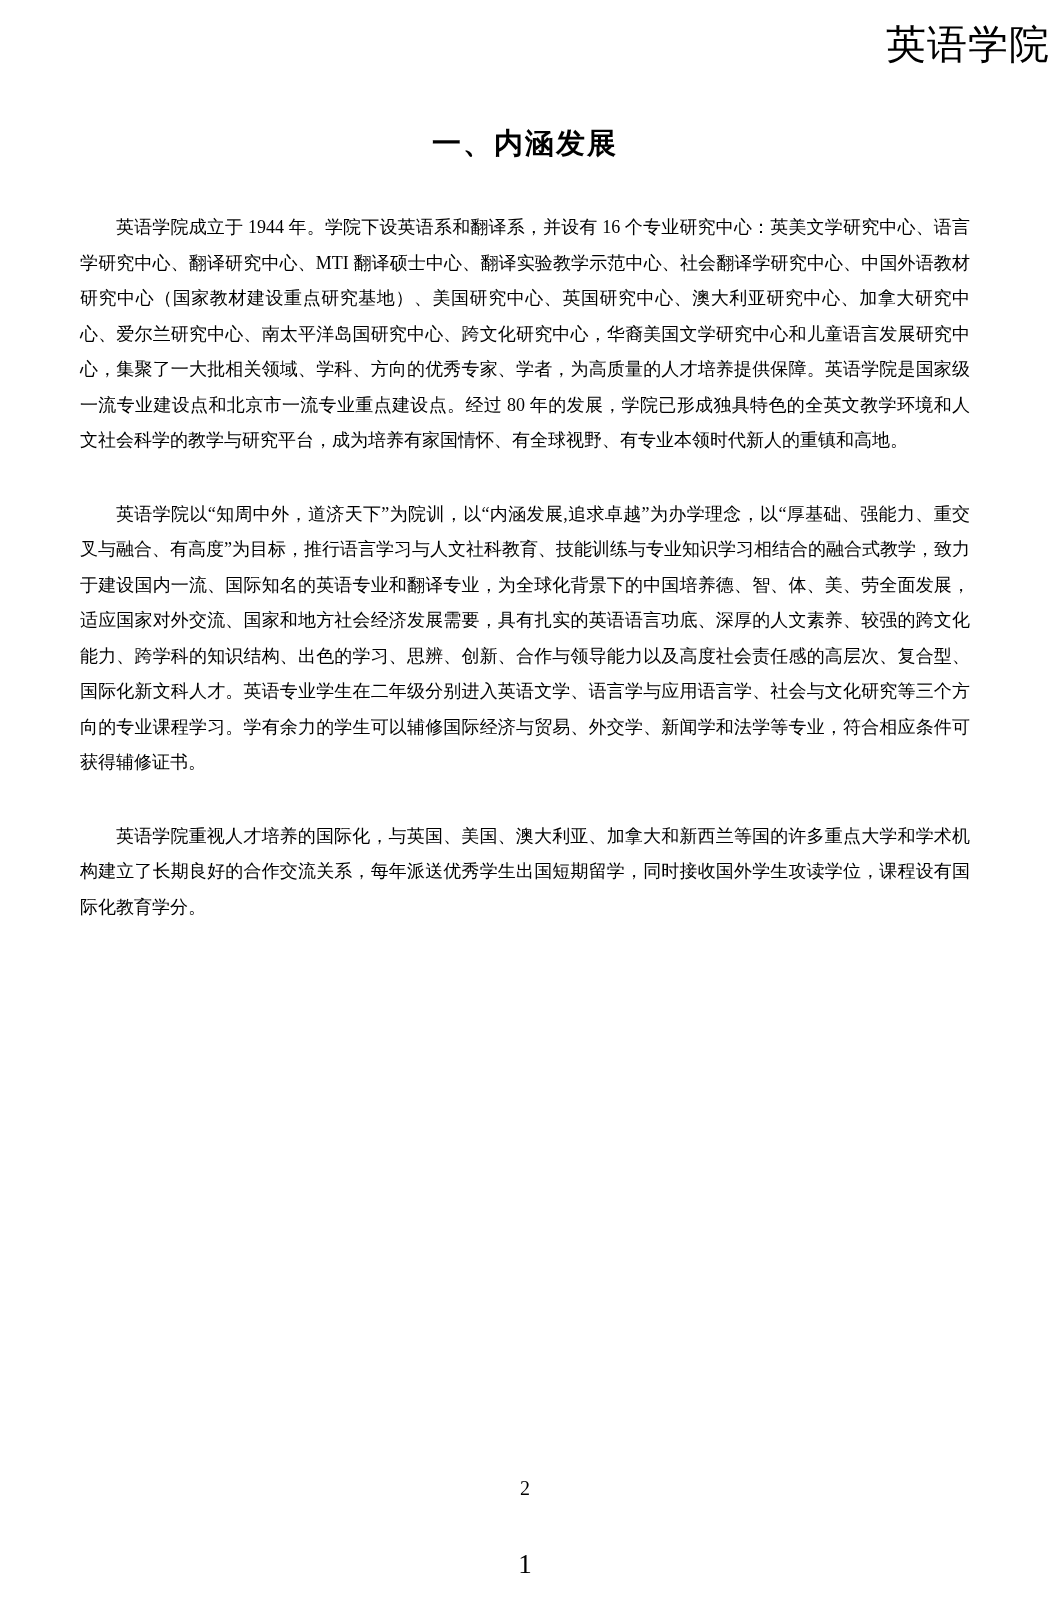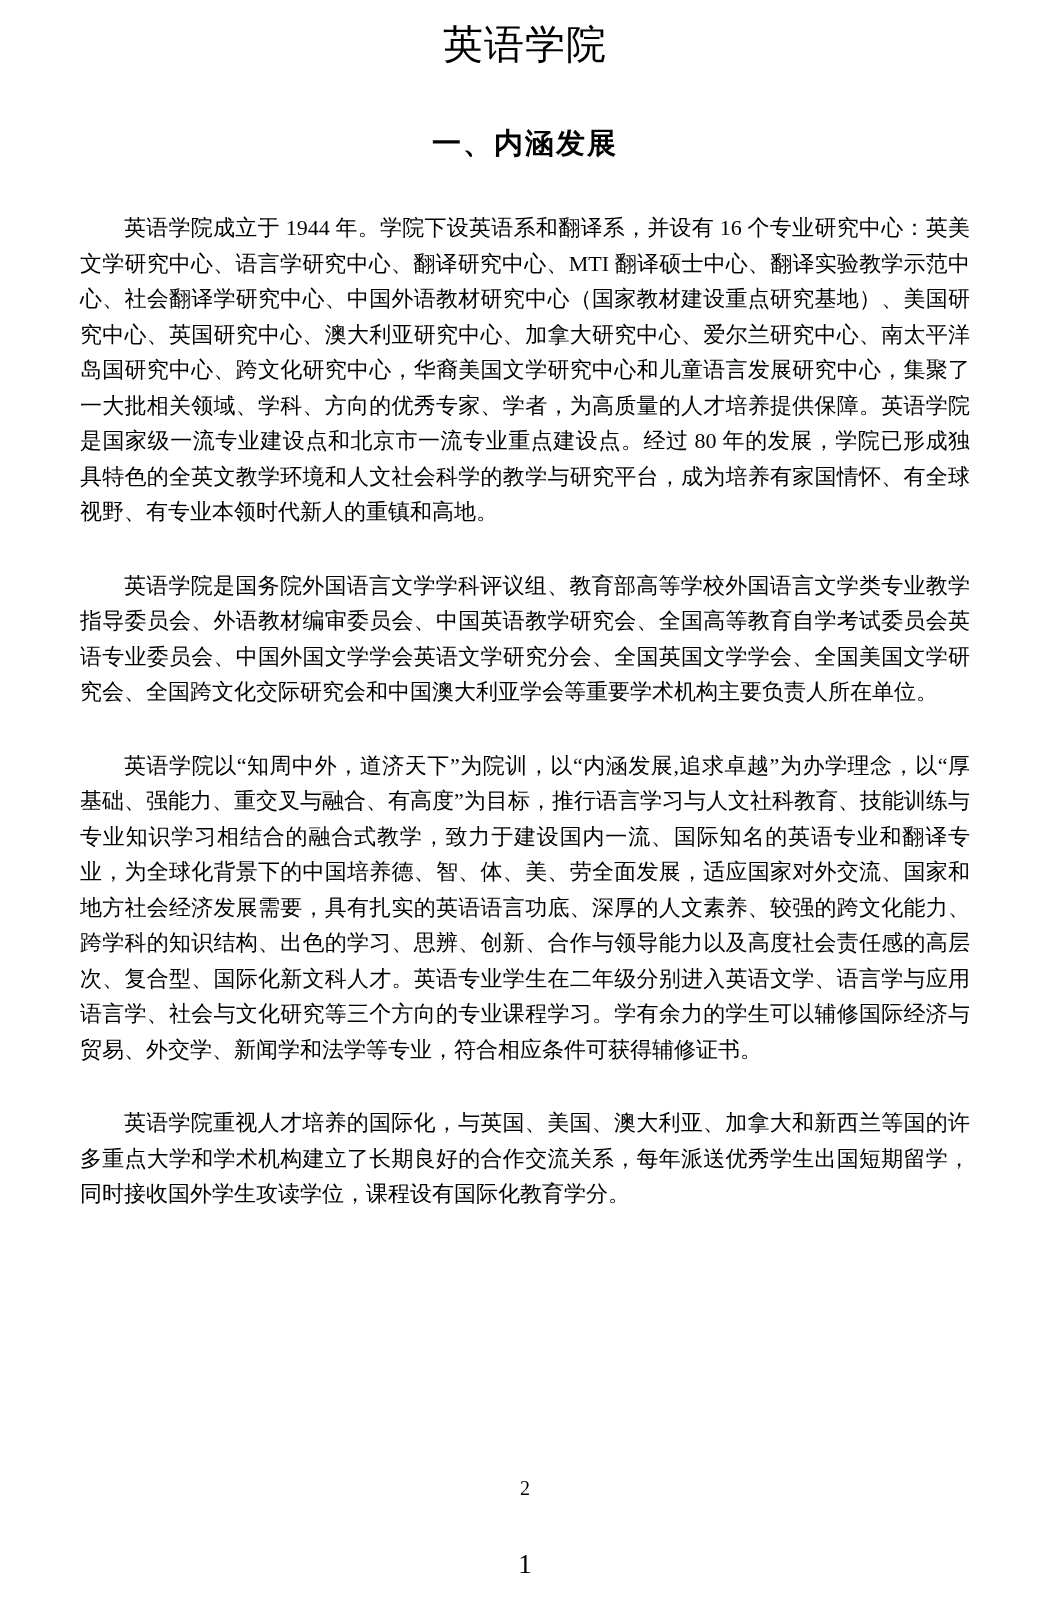--- a/index.html
+++ b/index.html
@@ -17,21 +17,21 @@
     font-family: "Liberation Serif", "DejaVu Serif", serif;
     overflow: hidden;
     box-sizing: border-box;
   }
   .doc-title {
     margin: 0;
     padding-top: 22px;
     font-size: 40px;
     line-height: 46px;
     font-weight: 400;
-    text-align: center;
+    text-align: right;
     letter-spacing: 1px;
   }
   .doc-title-en {
     margin: 56px 0 0 0;
     font-size: 30px;
     line-height: 36px;
     font-weight: 700;
     text-align: center;
     font-family: "Liberation Serif", "DejaVu Serif", serif;
   }
@@ -39,21 +39,21 @@
     margin: 58px 0 0 0;
     font-size: 29px;
     line-height: 34px;
     font-weight: 700;
     text-align: center;
     font-family: "Liberation Sans", "DejaVu Sans", sans-serif;
     letter-spacing: 2px;
   }
   .body-text {
     margin: 50px 80px 0 80px;
-    font-size: 22px;
+    font-size: 18px;
     line-height: 35.5px;
     text-align: justify;
   }
   .body-text p {
     margin: 0 0 38px 0;
     text-indent: 2em;
     word-break: break-all;
   }
   .page-number {
     position: absolute;
@@ -80,21 +80,20 @@
 
 <div class="page">
 
   <h1 class="doc-title">英语学院</h1>
 
 
   <h3 class="section-heading">一、内涵发展</h3>
 
   <div class="body-text">
     <p>英语学院成立于 1944 年。学院下设英语系和翻译系，并设有 16 个专业研究中心：英美文学研究中心、语言学研究中心、翻译研究中心、MTI 翻译硕士中心、翻译实验教学示范中心、社会翻译学研究中心、中国外语教材研究中心（国家教材建设重点研究基地）、美国研究中心、英国研究中心、澳大利亚研究中心、加拿大研究中心、爱尔兰研究中心、南太平洋岛国研究中心、跨文化研究中心，华裔美国文学研究中心和儿童语言发展研究中心，集聚了一大批相关领域、学科、方向的优秀专家、学者，为高质量的人才培养提供保障。英语学院是国家级一流专业建设点和北京市一流专业重点建设点。经过 80 年的发展，学院已形成独具特色的全英文教学环境和人文社会科学的教学与研究平台，成为培养有家国情怀、有全球视野、有专业本领时代新人的重镇和高地。</p>
-    <p>英语学院是国务院外国语言文学学科评议组、教育部高等学校外国语言文学类专业教学指导委员会、外语教材编审委员会、中国英语教学研究会、全国高等教育自学考试委员会英语专业委员会、中国外国文学学会英语文学研究分会、全国英国文学学会、全国美国文学研究会、全国跨文化交际研究会和中国澳大利亚学会等重要学术机构主要负责人所在单位。</p>
     <p>英语学院以“知周中外，道济天下”为院训，以“内涵发展,追求卓越”为办学理念，以“厚基础、强能力、重交叉与融合、有高度”为目标，推行语言学习与人文社科教育、技能训练与专业知识学习相结合的融合式教学，致力于建设国内一流、国际知名的英语专业和翻译专业，为全球化背景下的中国培养德、智、体、美、劳全面发展，适应国家对外交流、国家和地方社会经济发展需要，具有扎实的英语语言功底、深厚的人文素养、较强的跨文化能力、跨学科的知识结构、出色的学习、思辨、创新、合作与领导能力以及高度社会责任感的高层次、复合型、国际化新文科人才。英语专业学生在二年级分别进入英语文学、语言学与应用语言学、社会与文化研究等三个方向的专业课程学习。学有余力的学生可以辅修国际经济与贸易、外交学、新闻学和法学等专业，符合相应条件可获得辅修证书。</p>
     <p>英语学院重视人才培养的国际化，与英国、美国、澳大利亚、加拿大和新西兰等国的许多重点大学和学术机构建立了长期良好的合作交流关系，每年派送优秀学生出国短期留学，同时接收国外学生攻读学位，课程设有国际化教育学分。</p>
   </div>
 
   <div class="page-number">2</div>
 
   <div class="sheet-number">1</div>
 
 </div>
 

